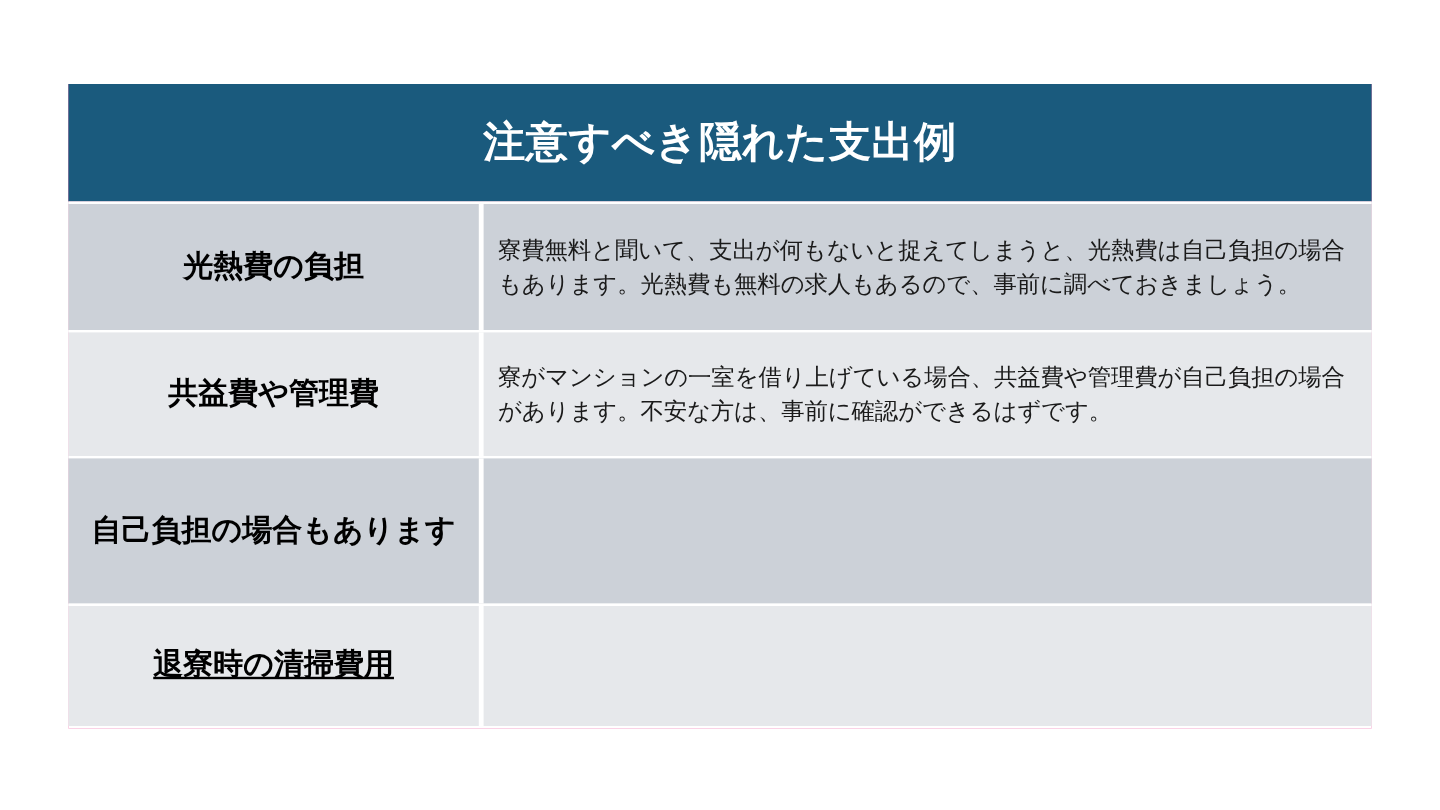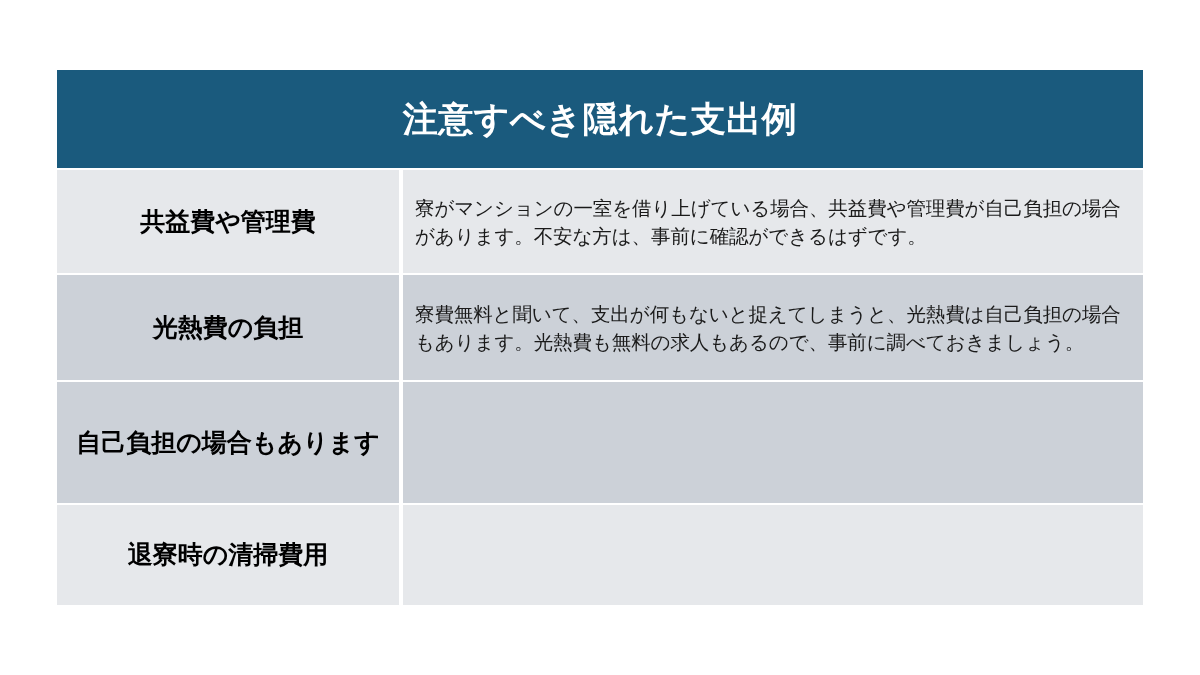--- a/index.html
+++ b/index.html
@@ -65,21 +65,21 @@
     align-items: stretch;
     box-sizing: border-box;
     border-top: 2px solid #ffffff;
   }
   .row.shade-a { background: #ccd1d8; }
   .row.shade-b { background: #e6e8eb; }
 
   .row-h-107 { height: 107px; flex: 0 0 107px; }
   .row-h-105 { height: 105px; flex: 0 0 105px; }
   .row-h-123 { height: 123px; flex: 0 0 123px; }
-  .row-h-102 { height: 102px; flex: 0 0 102px; }
+  .row-h-102 { height: 102px; flex: 0 0 102px; text-decoration: underline; }
 
   .cell-label {
     flex: 0 0 342px;
     width: 342px;
     display: flex;
     align-items: center;
     justify-content: center;
     box-sizing: border-box;
     padding: 0 10px;
   }
@@ -120,37 +120,37 @@
 
 <div id="table-wrap">
   <div class="table">
 
     <div class="table-header">
       <div class="table-header-title">注意すべき隠れた支出例</div>
     </div>
 
     <div class="table-body">
 
+      <div class="row shade-a row-h-107">
+        <div class="cell-label">
+          <span class="cell-label-text">光熱費の負担</span>
+        </div>
+        <div class="col-divider"></div>
+        <div class="cell-desc">
+          <span class="cell-desc-text">寮費無料と聞いて、支出が何もないと捉えてしまうと、光熱費は自己負担の場合もあります。光熱費も無料の求人もあるので、事前に調べておきましょう。</span>
+        </div>
+      </div>
+
       <div class="row shade-b row-h-105">
         <div class="cell-label">
           <span class="cell-label-text">共益費や管理費</span>
         </div>
         <div class="col-divider"></div>
         <div class="cell-desc">
           <span class="cell-desc-text">寮がマンションの一室を借り上げている場合、共益費や管理費が自己負担の場合があります。不安な方は、事前に確認ができるはずです。</span>
-        </div>
-      </div>
-
-      <div class="row shade-a row-h-107">
-        <div class="cell-label">
-          <span class="cell-label-text">光熱費の負担</span>
-        </div>
-        <div class="col-divider"></div>
-        <div class="cell-desc">
-          <span class="cell-desc-text">寮費無料と聞いて、支出が何もないと捉えてしまうと、光熱費は自己負担の場合もあります。光熱費も無料の求人もあるので、事前に調べておきましょう。</span>
         </div>
       </div>
 
       <div class="row shade-a row-h-123">
         <div class="cell-label">
           <span class="cell-label-text">自己負担の場合もあります</span>
         </div>
         <div class="col-divider"></div>
       </div>
 

